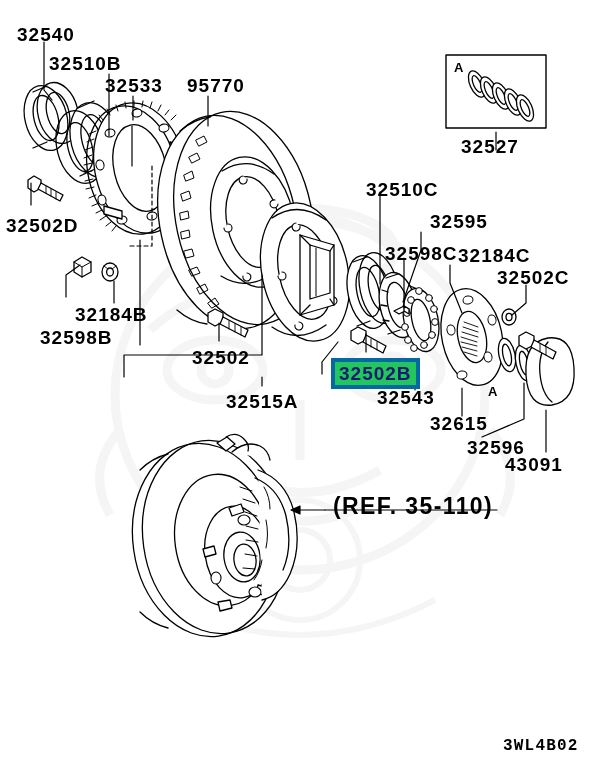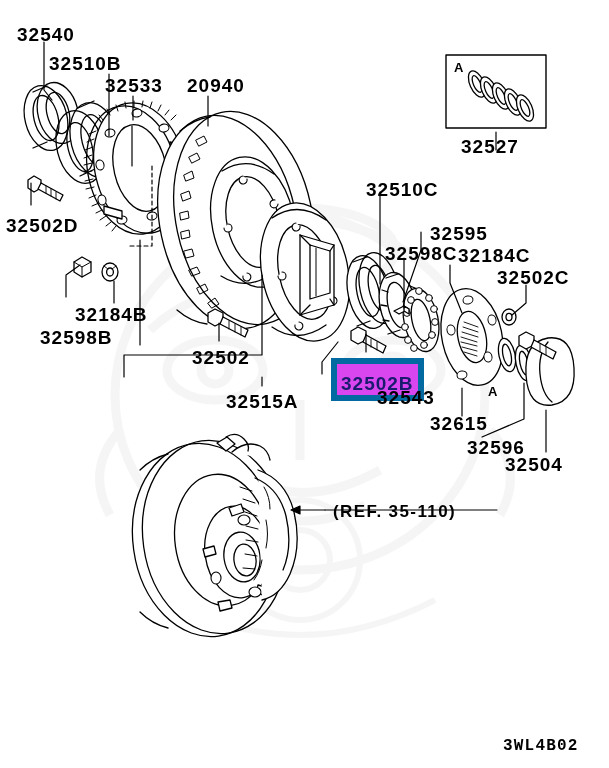--- a/index.html
+++ b/index.html
@@ -34,35 +34,34 @@
     letter-spacing: 1.0px;
     white-space: nowrap;
     line-height: 1;
   }
   .lbl.tiny {
     font-size: 13px;
     font-weight: 700;
     letter-spacing: 0.5px;
   }
   .lbl.ref {
-    font-size: 17px;
+    font-size: 23px;
     letter-spacing: 1.4px;
-    margin-top: 8px;
   }
   .lbl.code {
     font-size: 16px;
     font-weight: 700;
     letter-spacing: 1.2px;
     font-family: "Liberation Mono", monospace;
   }
   .lbl.hl {
-    background: #d946ef;
-    border: 6px solid #0369a1;
+    background: #22c55e;
+    border: 4px solid #0369a1;
     color: #1a1a6e;
-    padding: 10px 4px 2px 4px;
+    padding: 2px 4px 2px 4px;
     letter-spacing: 1.0px;
   }
 </style>
 </head>
 <body>
 
 <div id="sheet">
 
   <svg id="watermark" viewBox="0 0 609 768">
     <g fill="none" stroke="#7a7a7a" stroke-width="9">
@@ -384,39 +383,39 @@
         <path d="M325 510 l172 0"></path>
       </g>
     </g>
   </svg>
 
   <div id="overlay">
 
     <div class="lbl" style="left:17px;  top:25px;">32540</div>
     <div class="lbl" style="left:49px;  top:54px;">32510B</div>
     <div class="lbl" style="left:105px; top:76px;">32533</div>
-    <div class="lbl" style="left:187px; top:76px;">20940</div>
+    <div class="lbl" style="left:187px; top:76px;">95770</div>
 
     <div class="lbl" style="left:6px;   top:216px;">32502D</div>
     <div class="lbl" style="left:40px;  top:328px;">32598B</div>
     <div class="lbl" style="left:75px;  top:305px;">32184B</div>
     <div class="lbl" style="left:192px; top:348px;">32502</div>
     <div class="lbl" style="left:226px; top:392px;">32515A</div>
 
     <div class="lbl" style="left:346px; top:180px;margin-left:20px;">32510C</div>
-    <div class="lbl" style="left:430px; top:224px;">32595</div>
+    <div class="lbl" style="left:430px; top:212px;">32595</div>
     <div class="lbl" style="left:385px; top:244px;text-align:right;">32598C</div>
     <div class="lbl" style="left:458px; top:246px;">32184C</div>
     <div class="lbl" style="left:497px; top:268px;">32502C</div>
 
     <div class="lbl hl" style="left:331px; top:358px;">32502B</div>
     <div class="lbl" style="left:377px; top:388px;">32543</div>
     <div class="lbl" style="left:430px; top:414px;">32615</div>
     <div class="lbl" style="left:467px; top:438px;">32596</div>
-    <div class="lbl" style="left:505px; top:455px;">32504</div>
+    <div class="lbl" style="left:505px; top:455px;">43091</div>
 
     <div class="lbl" style="left:461px; top:137px;">32527</div>
     <div class="lbl tiny" style="left:454px; top:61px;">A</div>
     <div class="lbl tiny" style="left:488px; top:385px;">A</div>
 
     <div class="lbl ref" style="left:333px; top:495px;">(REF. 35-110)</div>
 
     <div class="lbl code" style="left:503px; top:738px;">3WL4B02</div>
   </div>
 

